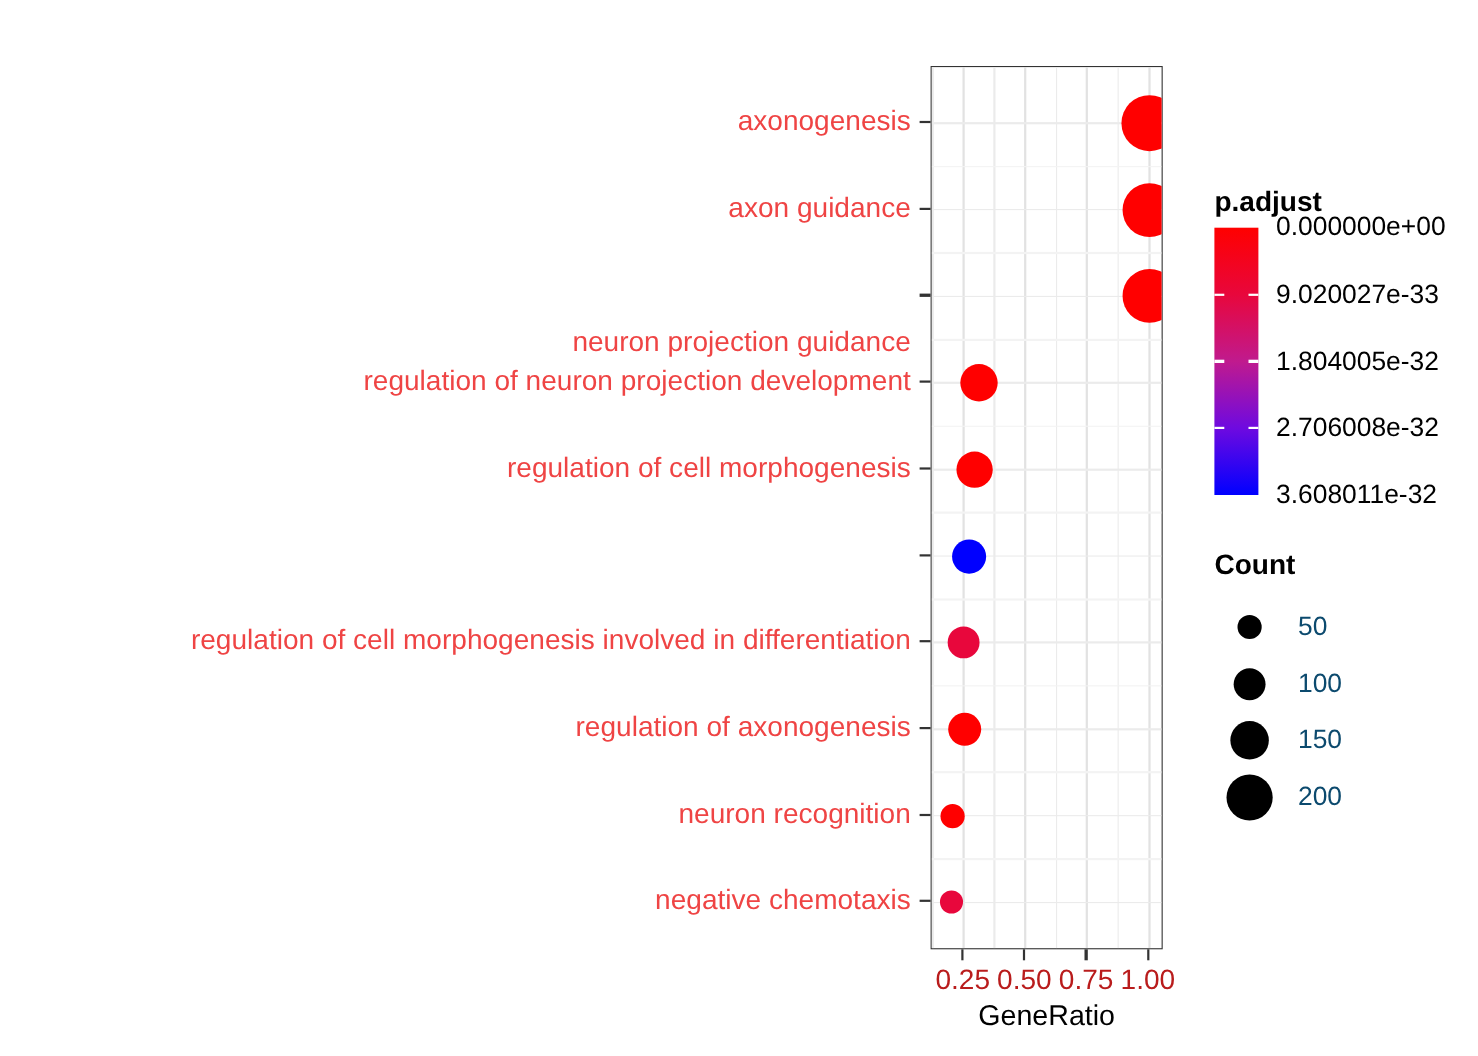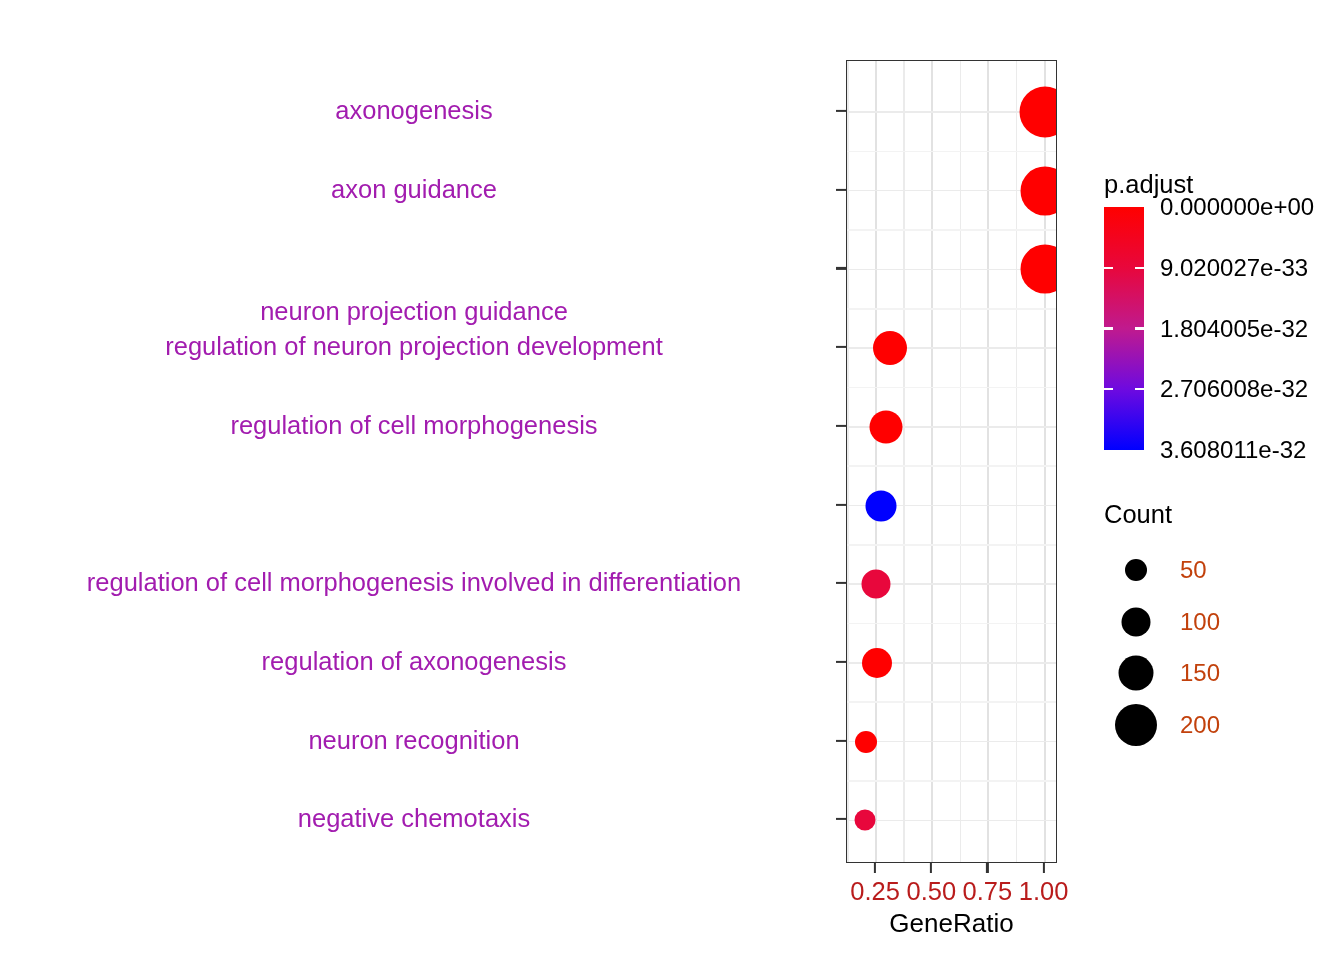--- a/index.html
+++ b/index.html
@@ -19,49 +19,49 @@
   }
   .grid-v{position:absolute;top:0;height:100%;width:1.6px;background:#EBEBEB;}
   .grid-v.major{background:#E2E2E2;width:2px;}
   .grid-h{position:absolute;left:0;width:100%;height:1.6px;background:#EBEBEB;}
 
   .dot{position:absolute;border-radius:50%;transform:translate(-50%,-50%);}
 
   
   .ylabels{position:absolute;left:0;top:0;width:828px;height:960px;}
   .ylabel{
-    position:absolute;right:0;width:828px;text-align:center;
+    position:absolute;right:0;width:828px;text-align:right;
     font-size:25.5px;line-height:25.5px;transform:translateY(-50%);
-    white-space:nowrap;color:#a21caf;
+    white-space:nowrap;color:#ef4444;
   }
   .ytick{position:absolute;left:836px;width:10px;height:2.2px;background:#333;transform:translateY(-50%);}
 
   
   .xtick{position:absolute;top:863px;width:2.2px;height:10px;background:#333;transform:translateX(-50%);}
   .xlabel{
     position:absolute;top:876px;font-size:25.5px;line-height:30px;
     transform:translateX(-50%);white-space:nowrap;color:#b91c1c;
   }
   .axis-title{
     position:absolute;top:908px;left:846px;width:211px;text-align:center;
     font-size:26px;color:#000;white-space:nowrap;
   }
 
   
   .legend{position:absolute;}
-  .legend-title{font-size:25.5px;color:#000;white-space:nowrap;}
+  .legend-title{font-size:25.5px;color:#000;white-space:nowrap;font-weight:bold;}
   .colorbar{
     position:absolute;width:40px;height:243px;
     background:linear-gradient(to bottom,#FF0000 0%,#E8073C 25%,#C01A8E 50%,#6E0AE0 75%,#0000FF 100%);
   }
   .cb-tick{position:absolute;width:9px;height:2.4px;background:#ffffff;}
   .cb-label{position:absolute;font-size:24px;line-height:24px;white-space:nowrap;color:#000;transform:translateY(-50%);}
 
   .size-dot{position:absolute;border-radius:50%;background:#000000;transform:translate(-50%,-50%);}
-  .size-label{position:absolute;font-size:24px;line-height:24px;white-space:nowrap;color:#c2410c;transform:translateY(-50%);}
+  .size-label{position:absolute;font-size:24px;line-height:24px;white-space:nowrap;color:#0c4a6e;transform:translateY(-50%);}
 </style>
 </head>
 <body>
 
 <div id="plot-root">
 
   <div class="ylabels">
       <div class="ylabel" style="top: 111px;">axonogenesis</div>
       <div class="ylabel" style="top: 189.7px;">axon guidance</div>
       <div class="ylabel" style="top: 268.4px; margin-top: 44px;">neuron projection guidance</div>

